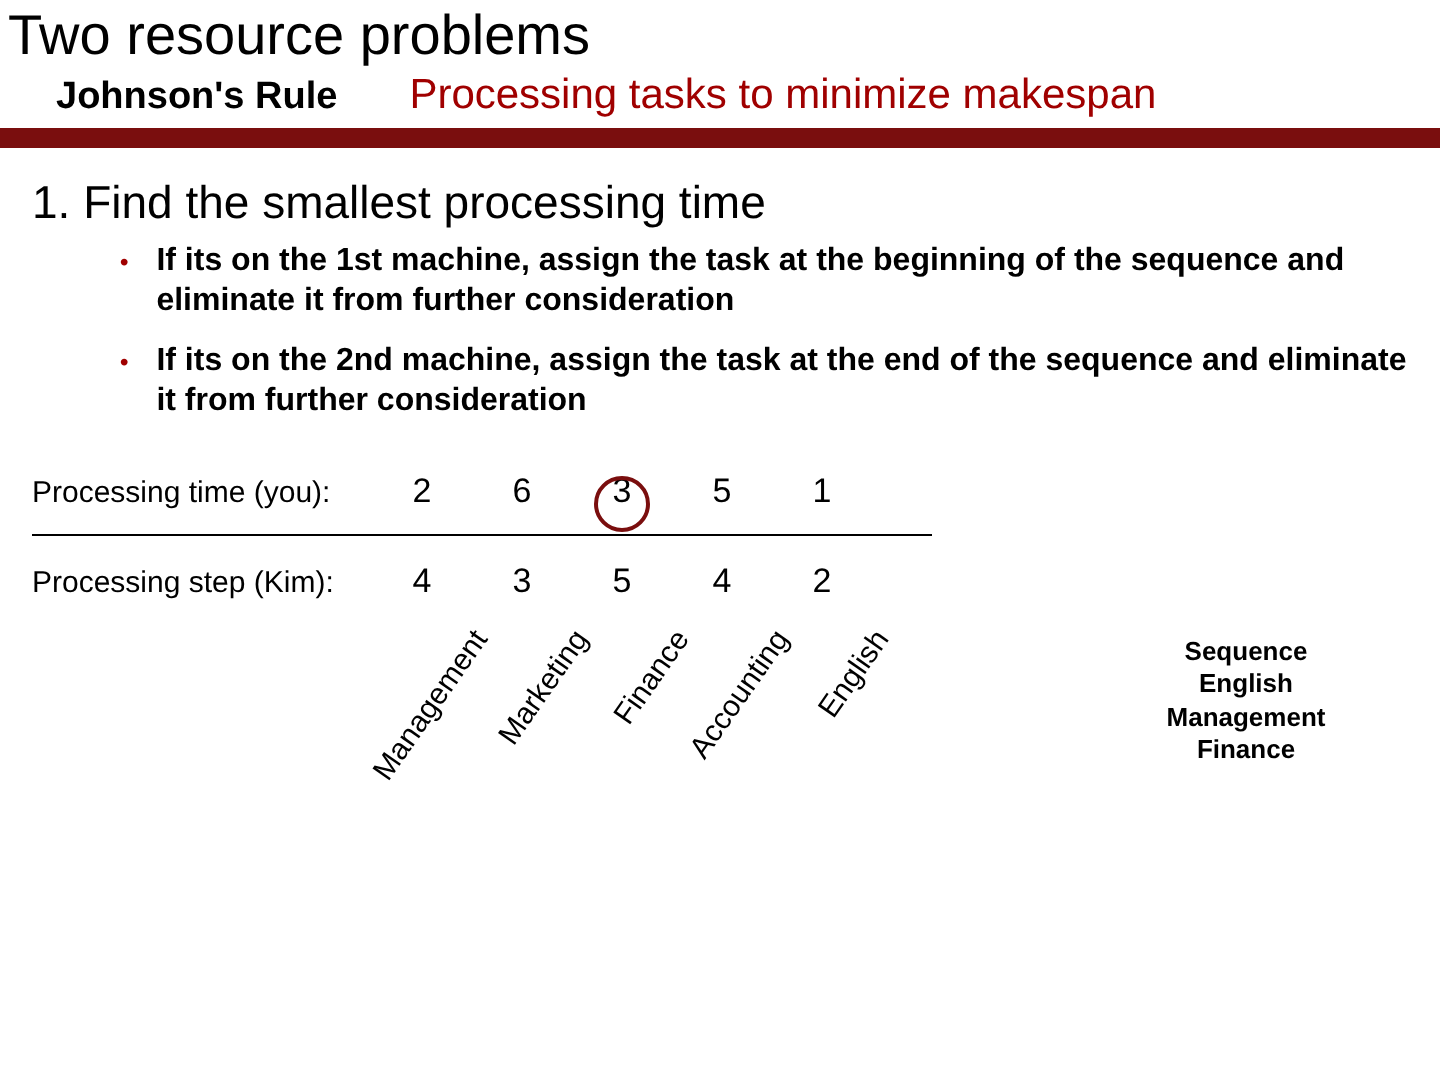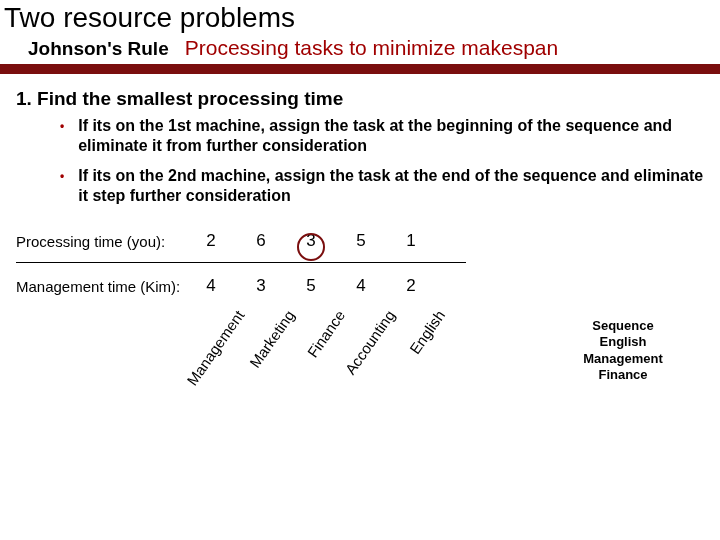--- a/index.html
+++ b/index.html
@@ -14,41 +14,41 @@
   }
   .slide-title {
     font-size: 28px;
     font-weight: normal;
     padding: 2px 0 0 4px;
   }
   .subtitle-row {
     display: flex;
     align-items: baseline;
     padding: 2px 0 4px 28px;
-    gap: 16px;
+    gap: 36px;
   }
   .rule-name {
     font-size: 19px;
     font-weight: bold;
     color: #000;
   }
   .rule-desc {
     font-size: 21px;
     color: #a00000;
   }
   .thick-bar {
     height: 10px;
     background: #7a0e0e;
   }
   .content {
     padding: 14px 14px 0 16px;
   }
   .step {
-    font-size: 19px;
-    font-weight: bold;
+    font-size: 23px;
+    font-weight: normal;
     margin-bottom: 6px;
   }
   .bullet-group {
     padding-left: 44px;
     margin-bottom: 8px;
   }
   .bullet {
     font-size: 16px;
     font-weight: bold;
     display: flex;
@@ -137,40 +137,40 @@
 
   <div class="step">1.  Find the smallest processing time</div>
 
   <div class="bullet-group">
     <div class="bullet">
       <span class="dot">•</span>
       <span>If its on the 1st machine, assign the task at the beginning of the sequence and eliminate it from further consideration</span>
     </div>
     <div class="bullet">
       <span class="dot">•</span>
-      <span>If its on the 2nd machine, assign the task at the end of the sequence and eliminate it step further consideration</span>
+      <span>If its on the 2nd machine, assign the task at the end of the sequence and eliminate it from further consideration</span>
     </div>
   </div>
 
 
   <div class="table-area">
     <div class="row">
       <div class="row-label">Processing time (you):</div>
       <div class="cell">2</div>
       <div class="cell">6</div>
       <div class="cell">
         <span>3</span>
         <span class="circle"></span>
       </div>
       <div class="cell">5</div>
       <div class="cell">1</div>
     </div>
     <div class="divider"></div>
     <div class="row">
-      <div class="row-label">Management time (Kim):</div>
+      <div class="row-label">Processing step (Kim):</div>
       <div class="cell">4</div>
       <div class="cell">3</div>
       <div class="cell">5</div>
       <div class="cell">4</div>
       <div class="cell">2</div>
     </div>
     <div class="labels-row">
       <div class="rot-label" style="right:232px">Management</div>
       <div class="rot-label" style="right:182px">Marketing</div>
       <div class="rot-label" style="right:132px">Finance</div>

